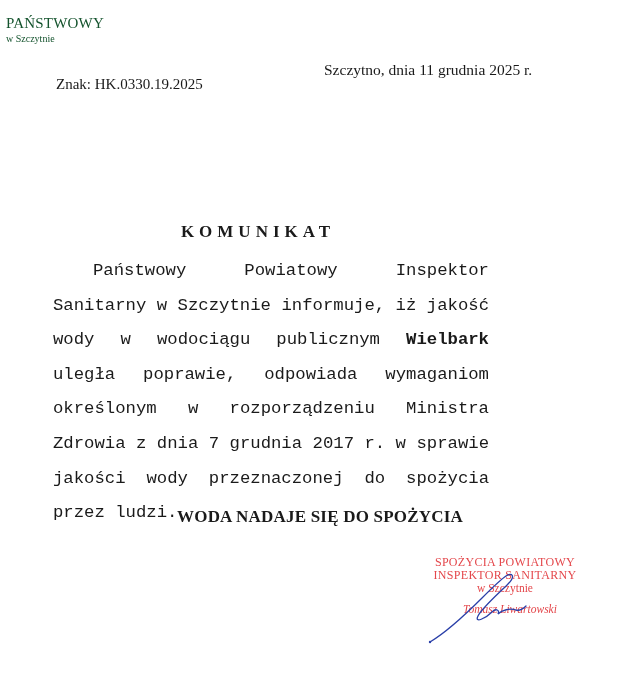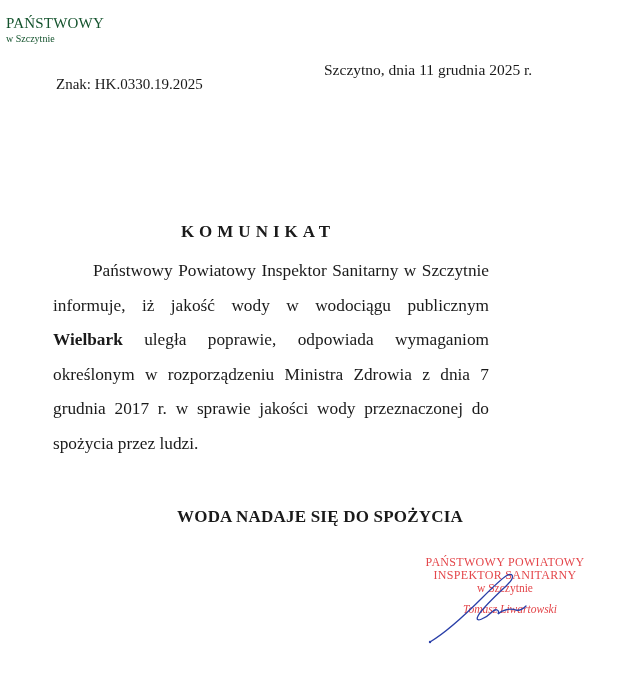--- a/index.html
+++ b/index.html
@@ -20,21 +20,21 @@
   }
   .date {
     position: absolute; left: 324px; top: 61px; font-size: 15.5px;
   }
   .title {
     position: absolute; left: 0; width: 516px; top: 206px; text-align: center;
     font-weight: bold; font-size: 17px; letter-spacing: 5px; margin-top: 16px;
   }
   .body-text {
     position: absolute; left: 53px; width: 436px; top: 254px;
-    font-size: 17.3px; line-height: 34.6px; text-align: justify;
+    font-size: 17.3px; line-height: 34.6px; text-align: justify; font-family: Liberation Mono, monospace;
   }
   .body-text .indent { display: inline-block; width: 40px; }
   .body-text b { font-weight: bold; }
   .conclusion {
     position: absolute; left: 0; width: 640px; top: 467px; text-align: center;
     font-weight: bold; font-size: 17px; letter-spacing: 0.2px; margin-top: 40px;
   }
   .stamp-sig {
     position: absolute; left: 420px; top: 556px; width: 170px;
     color: #e4474b; text-align: center; line-height: 1.05;
@@ -55,21 +55,21 @@
 <div class="ref">Znak: HK.0330.19.2025</div>
 <div class="date">Szczytno, dnia 11 grudnia 2025 r.</div>
 
 <div class="title">KOMUNIKAT</div>
 
 <div class="body-text"><span class="indent"></span><span>Państwowy Powiatowy Inspektor Sanitarny w Szczytnie informuje, iż jakość wody w wodociągu publicznym </span><b>Wielbark</b><span> uległa poprawie, odpowiada wymaganiom określonym w rozporządzeniu Ministra Zdrowia z dnia 7 grudnia 2017 r. w sprawie jakości wody przeznaczonej do spożycia przez ludzi.</span></div>
 
 <div class="conclusion">WODA NADAJE SIĘ DO SPOŻYCIA</div>
 
 <div class="stamp-sig">
-  <div class="s1">PAŃSTWOWY POWIATOWY</div>
+  <div class="s1">SPOŻYCIA POWIATOWY</div>
   <div class="s2">INSPEKTOR SANITARNY</div>
   <div class="s3">w Szczytnie</div>
   <div class="s4">Tomasz Liwartowski</div>
 </div>
 
 <svg class="signature" width="120" height="80" viewBox="0 0 120 80">
   <path d="M10 72 C 30 60, 50 40, 62 28 C 70 20, 80 10, 86 6 C 92 2, 96 6, 88 14 C 78 24, 62 38, 58 46 C 54 54, 66 48, 72 42 C 76 38, 80 40, 78 44 C 82 40, 90 38, 96 40 C 100 41, 104 38, 106 36" fill="none" stroke="#2a3fa8" stroke-width="1.3" stroke-linecap="round"></path>
   <circle cx="10" cy="72" r="1.2" fill="#2a3fa8"></circle>
 </svg>
 

